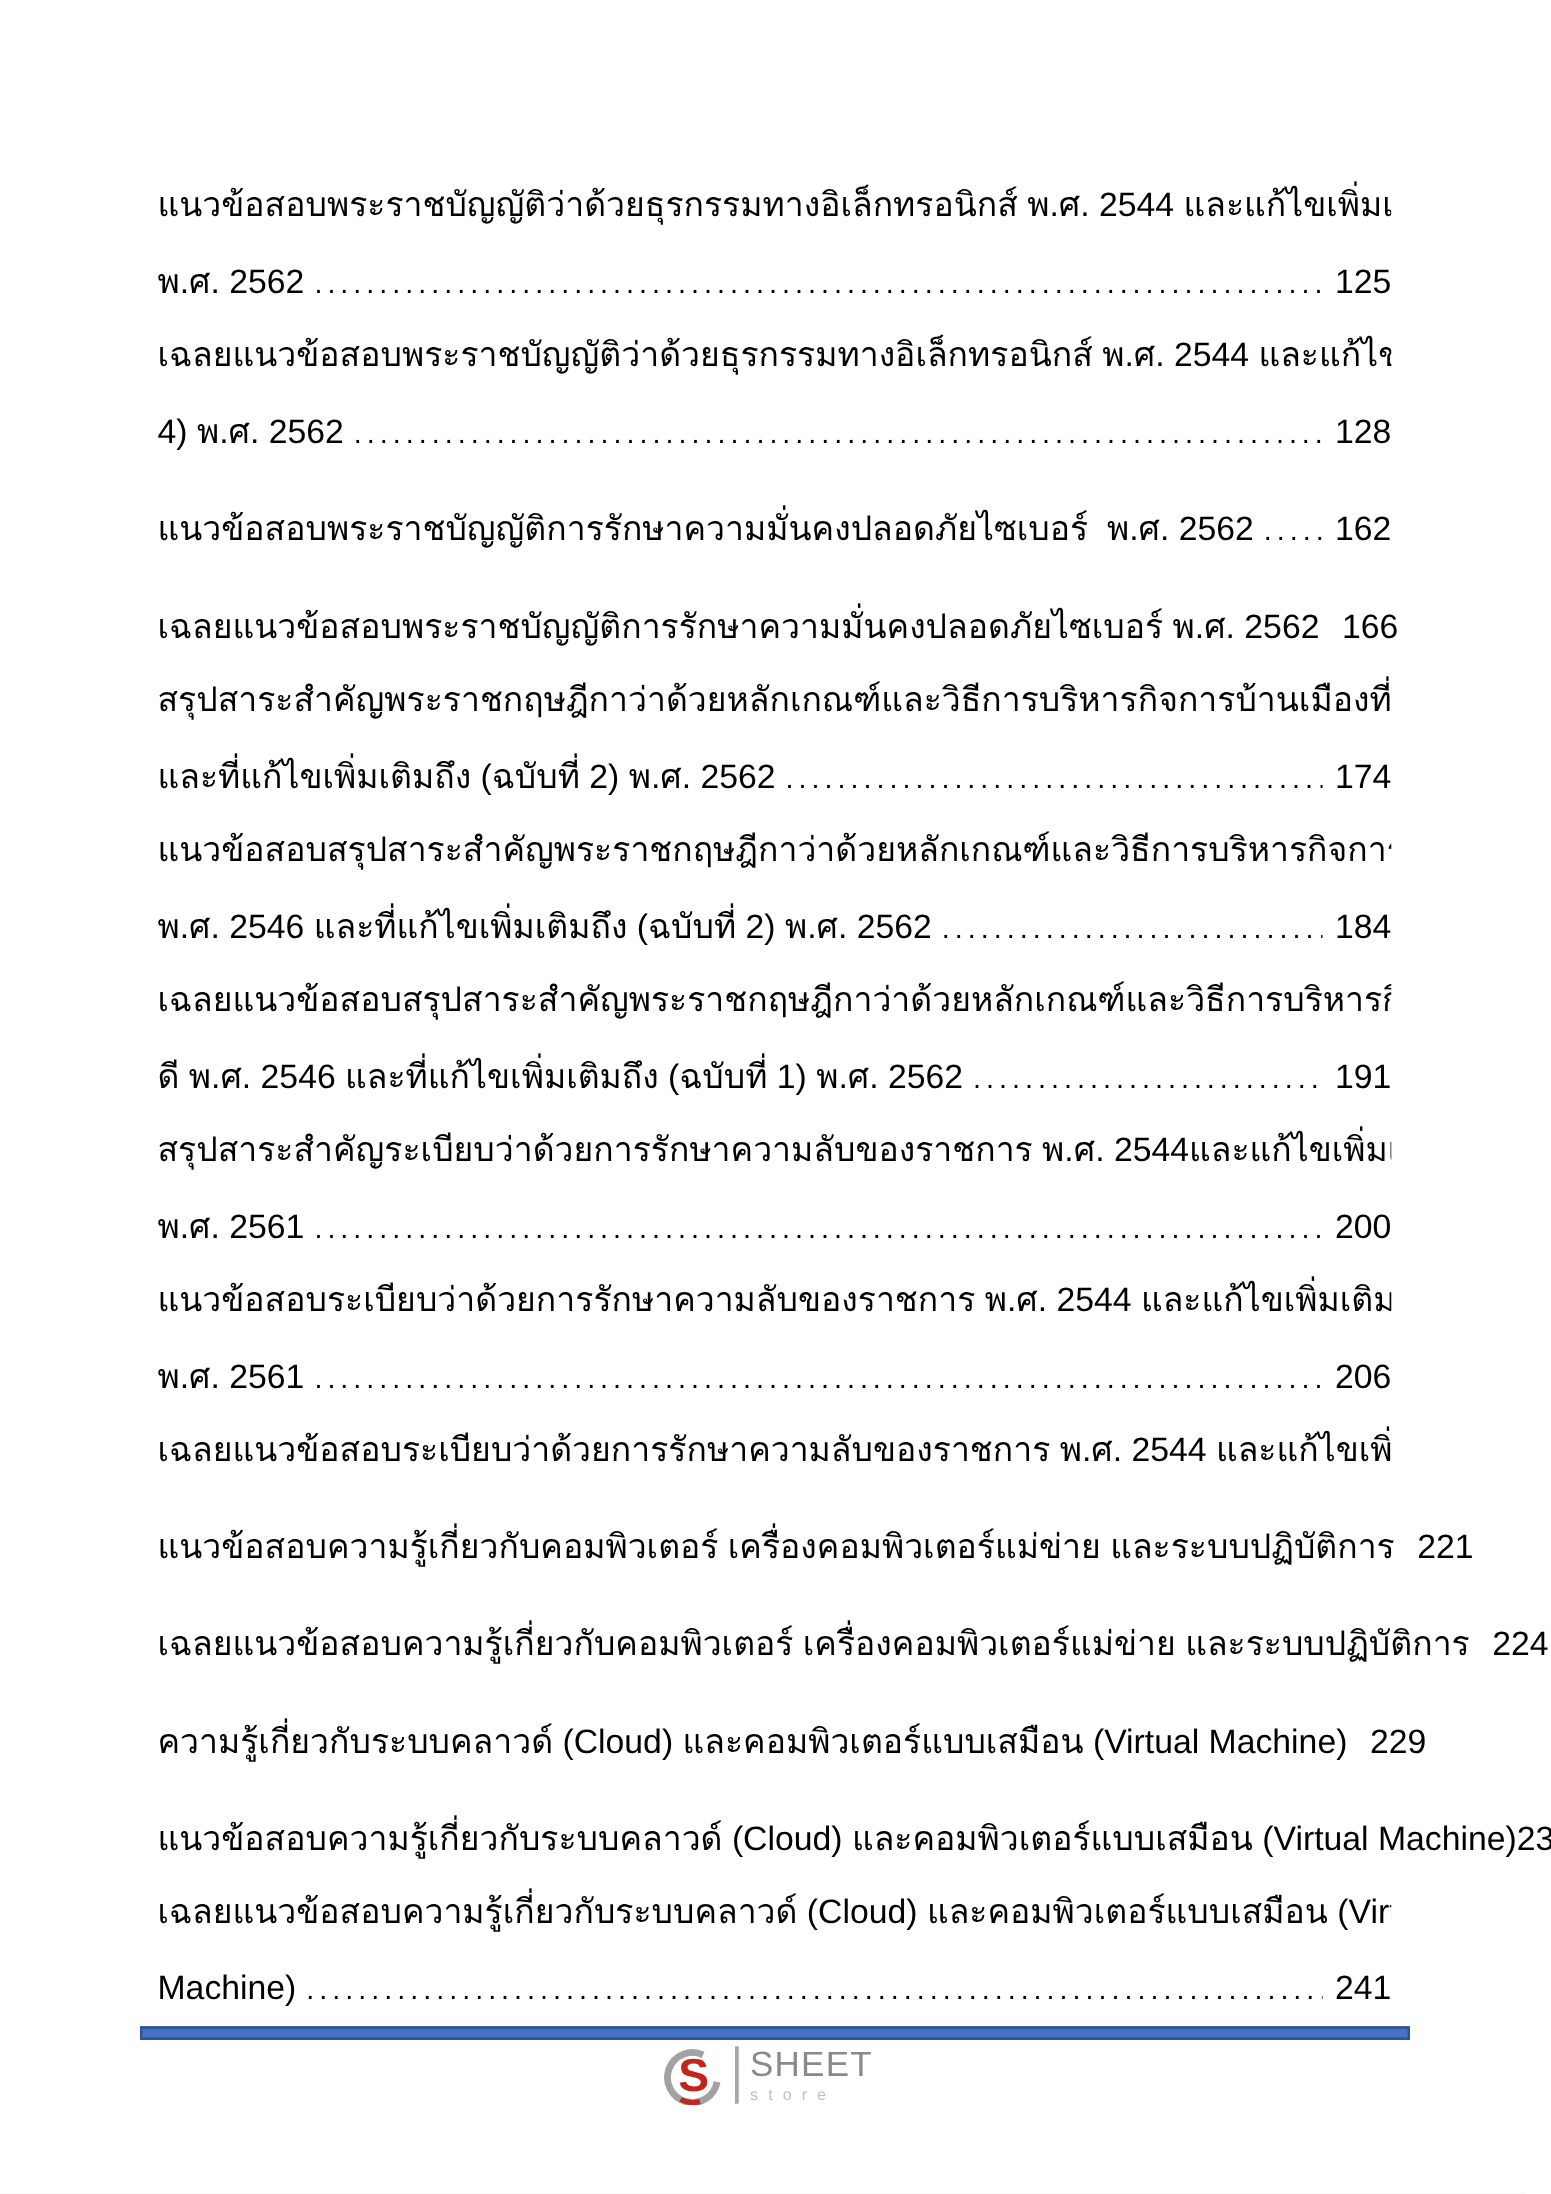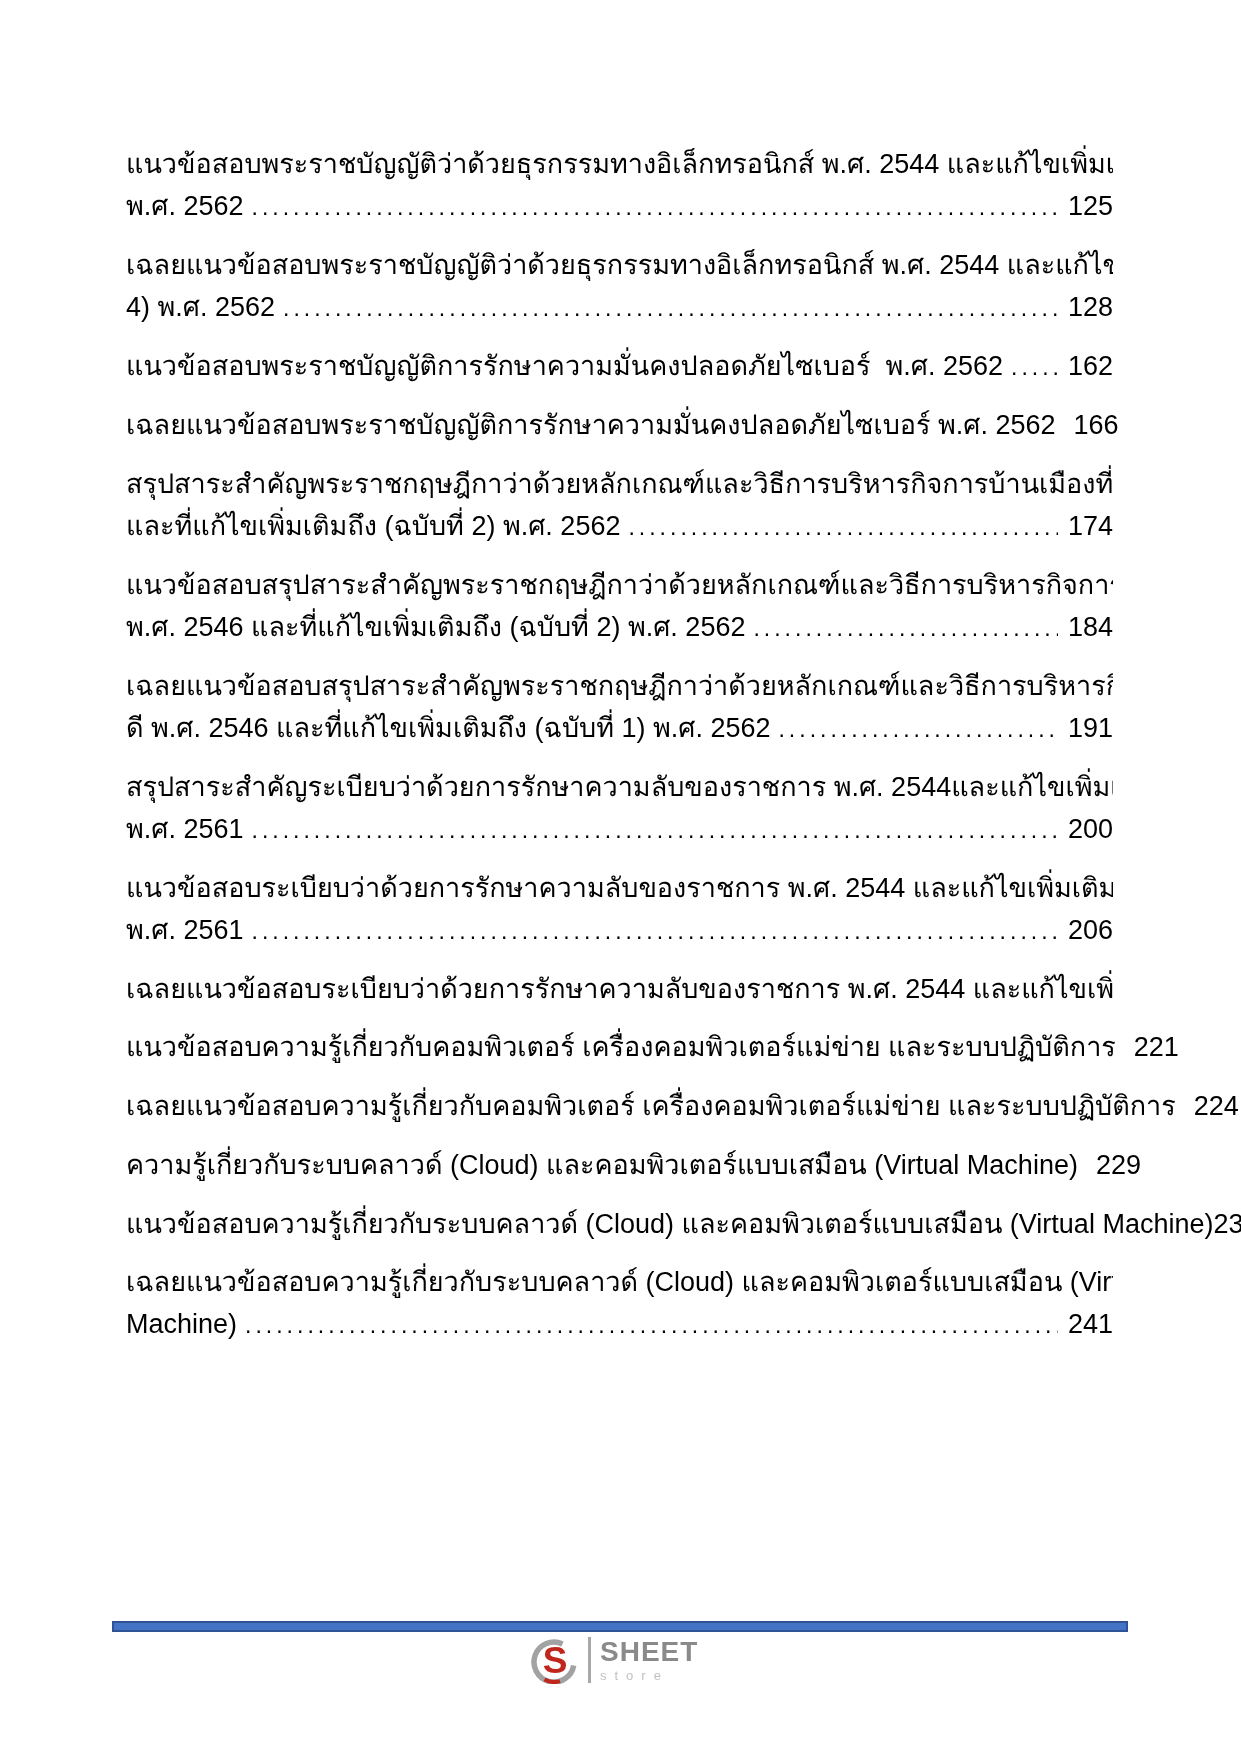--- a/index.html
+++ b/index.html
@@ -21,21 +21,21 @@
     top: 143px;
     left: 126px;
     right: 128px;
     color: #000000;
     font-size: 27px;
     line-height: 42px;
   }
   .toc-entry { margin-bottom: 16px; }
   .toc-line { display: block; white-space: nowrap; overflow: hidden; }
   .toc-lastline { display: flex; align-items: baseline; }
-  .toc-tail { flex: 0 0 auto; white-space: pre; }
+  .toc-tail { flex: 0 0 auto; white-space: pre; margin-top: 19px; }
   .toc-dots {
     flex: 1 1 auto;
     overflow: hidden;
     white-space: nowrap;
     margin: 0 10px 0 8px;
     font-size: 23px;
     letter-spacing: 4px;
     color: #000000;
   }
   .toc-dots::after {
@@ -63,21 +63,21 @@
   }
   .logo-emblem { width: 48px; height: 48px; display: block; }
   .logo-divider {
     width: 3px;
     height: 46px;
     background: #a8a8a8;
     margin: 0 9px 0 10px;
   }
   .logo-text { display: flex; flex-direction: column; }
   .logo-brand {
-    font-weight: bold;
+    font-weight: normal;
     font-size: 28px;
     line-height: 28px;
     letter-spacing: 1px;
     color: #8a8a8a;
   }
   .logo-sub {
     font-size: 13px;
     line-height: 15px;
     letter-spacing: 8px;
     color: #c2c1c1;

